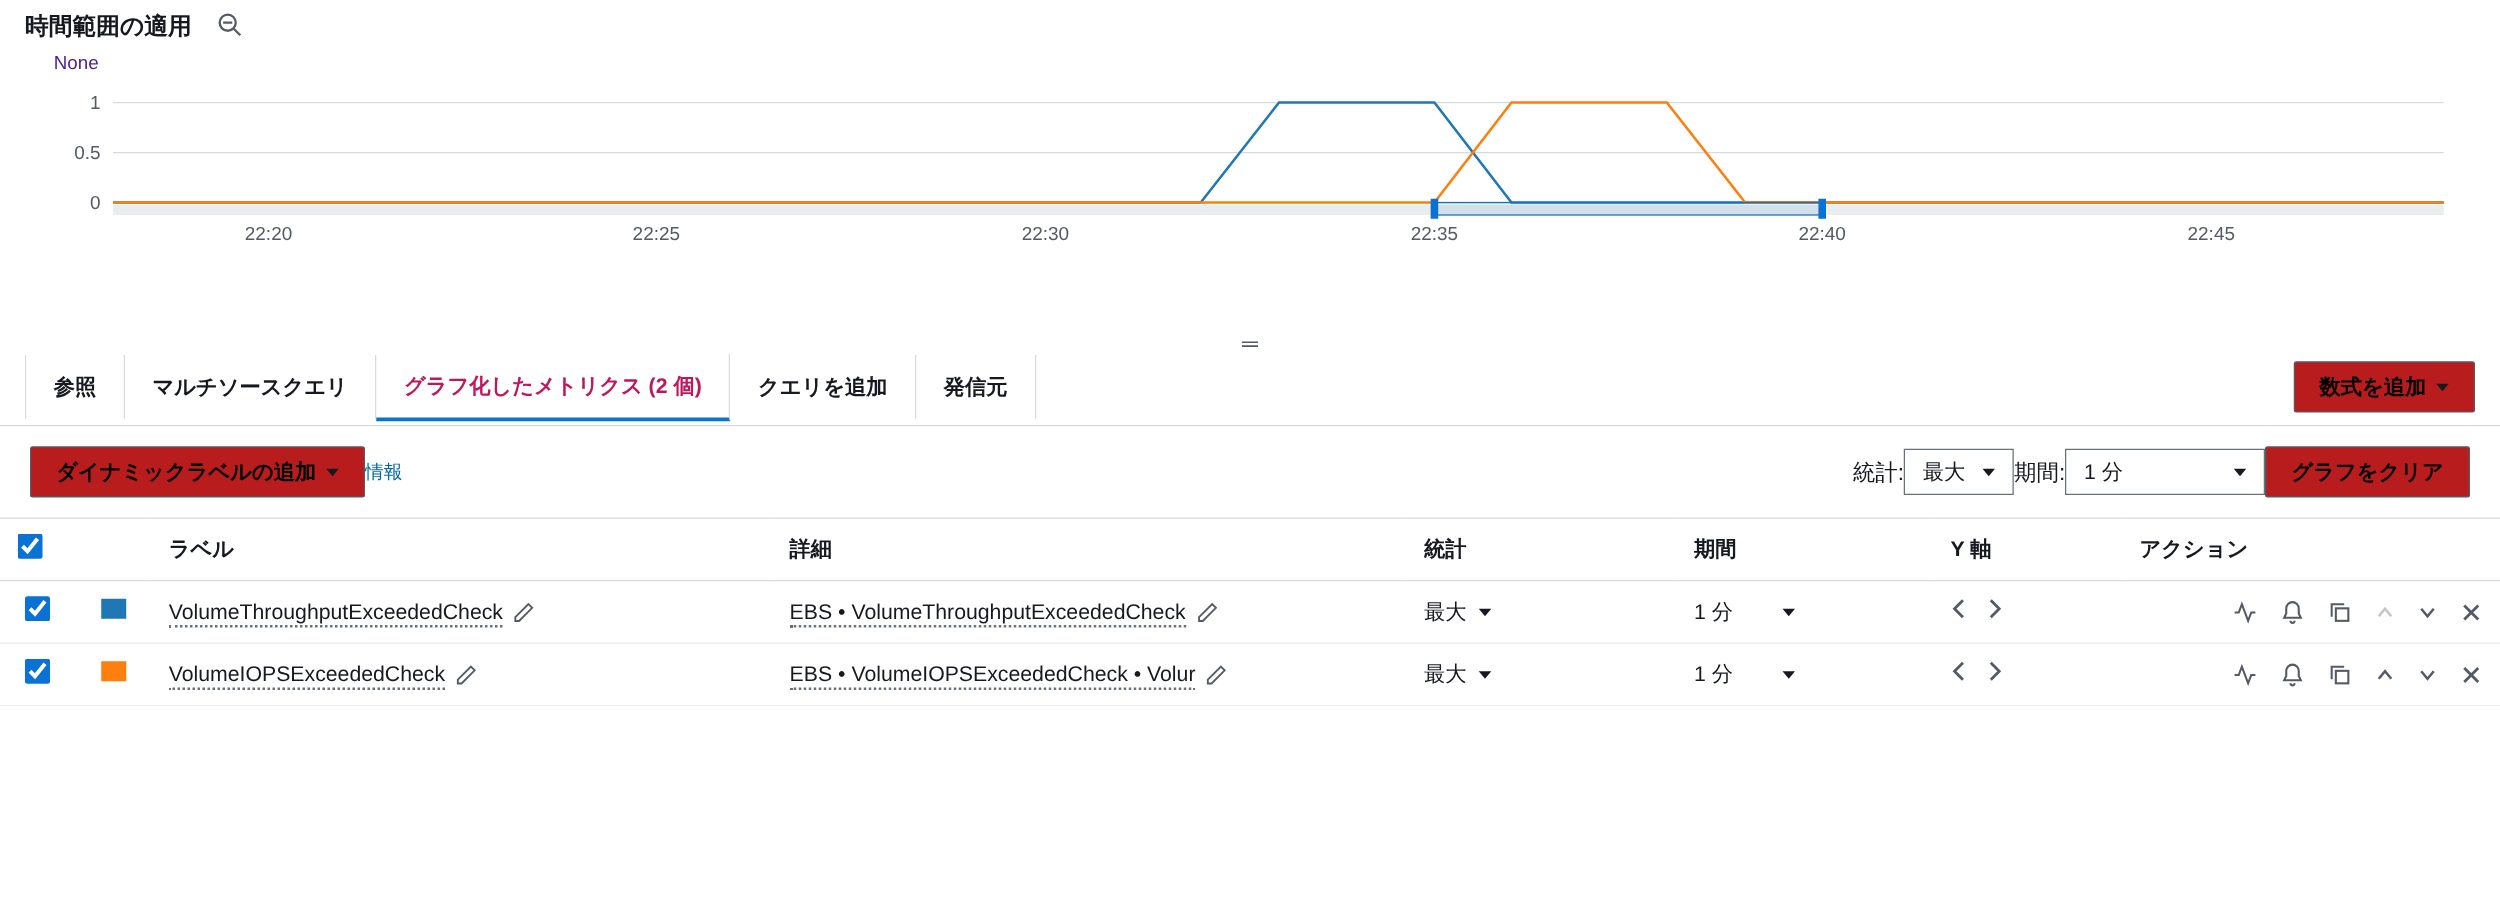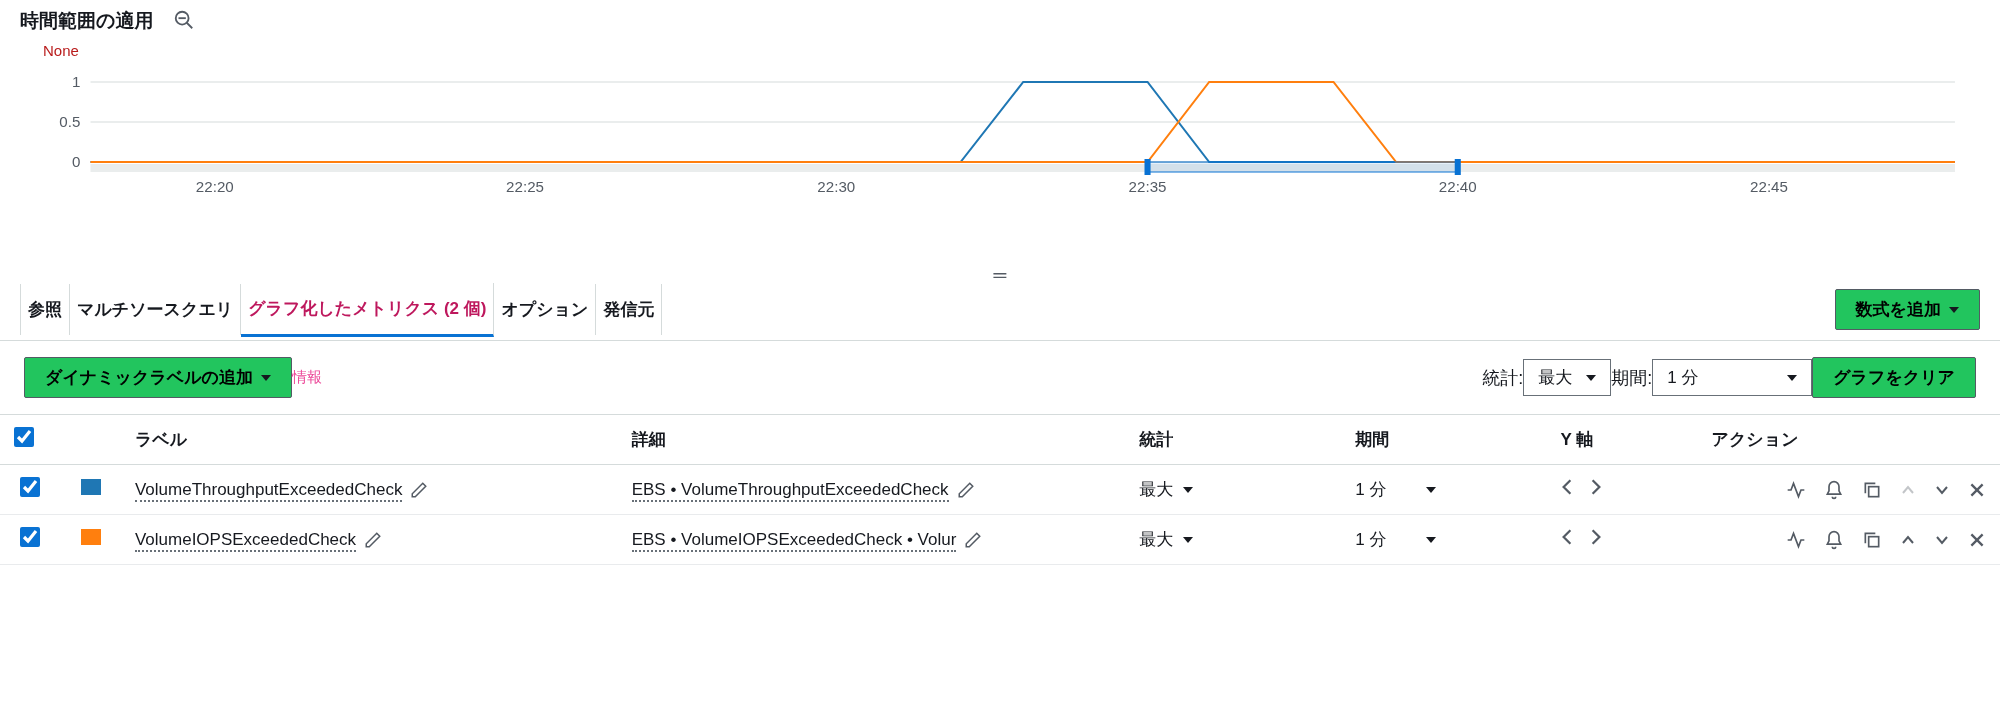--- a/index.html
+++ b/index.html
@@ -3,40 +3,40 @@
 <meta charset="utf-8">
 <style>
 * { box-sizing: border-box; margin: 0; padding: 0; }
 body { font-family: -apple-system, BlinkMacSystemFont, "Segoe UI", sans-serif; font-size: 14px; color: #16191f; background: #fff; }
 .container { width: 2000px; }
 .header { display: flex; justify-content: flex-start; align-items: center; padding: 8px 20px; gap: 20px; }
 .header-title { font-weight: 700; font-size: 19px; }
 .zoom-out-icon { cursor: pointer; }
 .chart-area { padding: 10px 40px 20px 40px; position: relative; }
 .chart-svg { width: 100%; height: 190px; }
-.y-label-none { position: absolute; left: 43px; top: 0px; font-size: 15px; color: #b91c1c; }
+.y-label-none { position: absolute; left: 43px; top: 0px; font-size: 15px; color: #4c1d95; }
 .y-tick { font-size: 15px; fill: #545b64; text-anchor: end; }
 .x-tick { font-size: 15px; fill: #545b64; text-anchor: middle; }
 .gridline { stroke: #d5dbdb; stroke-width: 1; }
 .baseline { stroke: #aab7b8; stroke-width: 1; }
 .series-blue { stroke: #1f77b4; stroke-width: 2; fill: none; }
 .series-orange { stroke: #ff7f0e; stroke-width: 2; fill: none; }
 .brush { fill: #0972d3; fill-opacity: 0.1; stroke: #0972d3; stroke-width: 1; }
 .brush-handle { fill: #0972d3; }
 .drag-indicator { text-align: center; color: #545b64; font-size: 18px; line-height: 8px; padding-top: 6px; }
 .tabs-row { display: flex; align-items: center; border-bottom: 1px solid #d5dbdb; padding: 0 20px; }
-.tab { padding: 14px 7px; border-right: 1px solid #d5dbdb; font-weight: 700; font-size: 17px; cursor: pointer; }
+.tab { padding: 14px 22px; border-right: 1px solid #d5dbdb; font-weight: 700; font-size: 17px; cursor: pointer; }
 .tab:first-child { border-left: 1px solid #d5dbdb; }
 .tab.active { color: #be185d; border-bottom: 3px solid #0972d3; margin-bottom: -1px; }
 .tabs-spacer { flex: 1; }
 .tabs-actions { display: flex; gap: 12px; padding: 10px 0; }
-.btn { border: 1px solid #545b64; background: #22c55e; padding: 8px 20px; font-size: 17px; font-weight: 700; cursor: pointer; border-radius: 2px; display: inline-flex; align-items: center; gap: 8px; }
+.btn { border: 1px solid #545b64; background: #b91c1c; padding: 8px 20px; font-size: 17px; font-weight: 700; cursor: pointer; border-radius: 2px; display: inline-flex; align-items: center; gap: 8px; }
 .caret-down { width: 0; height: 0; border-left: 5px solid transparent; border-right: 5px solid transparent; border-top: 6px solid #16191f; display: inline-block; }
 .controls-row { display: flex; align-items: center; padding: 16px 24px; }
-.info-link { color: #ec4899; font-size: 15px; cursor: pointer; }
+.info-link { color: #0369a1; font-size: 15px; cursor: pointer; }
 .controls-spacer { flex: 1; }
 .control-label { font-size: 18px; }
 .select { border: 1px solid #687078; padding: 6px 14px; font-size: 17px; background: #fff; display: inline-flex; align-items: center; gap: 14px; cursor: pointer; min-width: 80px; justify-content: space-between; }
 .select-period { min-width: 160px; }
 .table { width: 100%; border-collapse: collapse; }
 .table th { text-align: left; padding: 12px 14px; border-top: 1px solid #d5dbdb; border-bottom: 1px solid #d5dbdb; font-weight: 700; font-size: 17px; }
 .table td { padding: 12px 14px; border-bottom: 1px solid #e9ebed; font-size: 17px; vertical-align: middle; }
 .checkbox { width: 20px; height: 20px; accent-color: #0972d3; cursor: pointer; }
 .color-swatch { width: 20px; height: 16px; display: inline-block; }
 .swatch-blue { background: #1f77b4; }
@@ -101,21 +101,21 @@
       <text class="x-tick" x="1711" y="140">22:45</text>
     </svg>
   </div>
 
   <div class="drag-indicator">═</div>
 
   <div class="tabs-row">
     <div class="tab">参照</div>
     <div class="tab">マルチソースクエリ</div>
     <div class="tab active">グラフ化したメトリクス (2 個)</div>
-    <div class="tab">オプション</div>
+    <div class="tab">クエリを追加</div>
     <div class="tab">発信元</div>
     <div class="tabs-spacer"></div>
     <div class="tabs-actions">
       <button class="btn">
         <span>数式を追加</span>
         <span class="caret-down"></span>
       </button>
     </div>
   </div>
 

